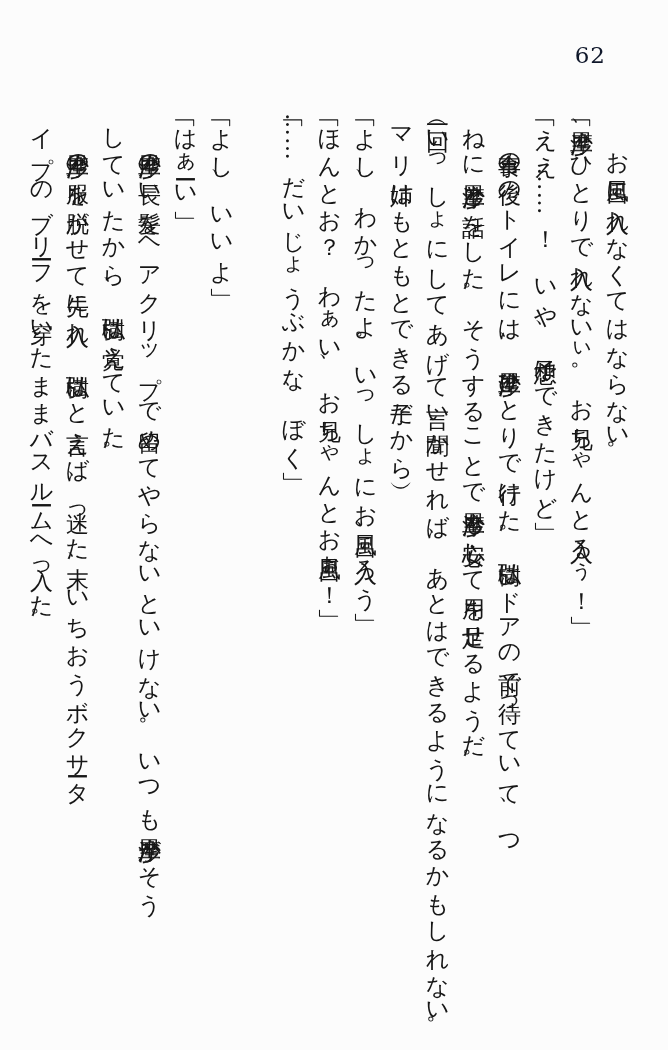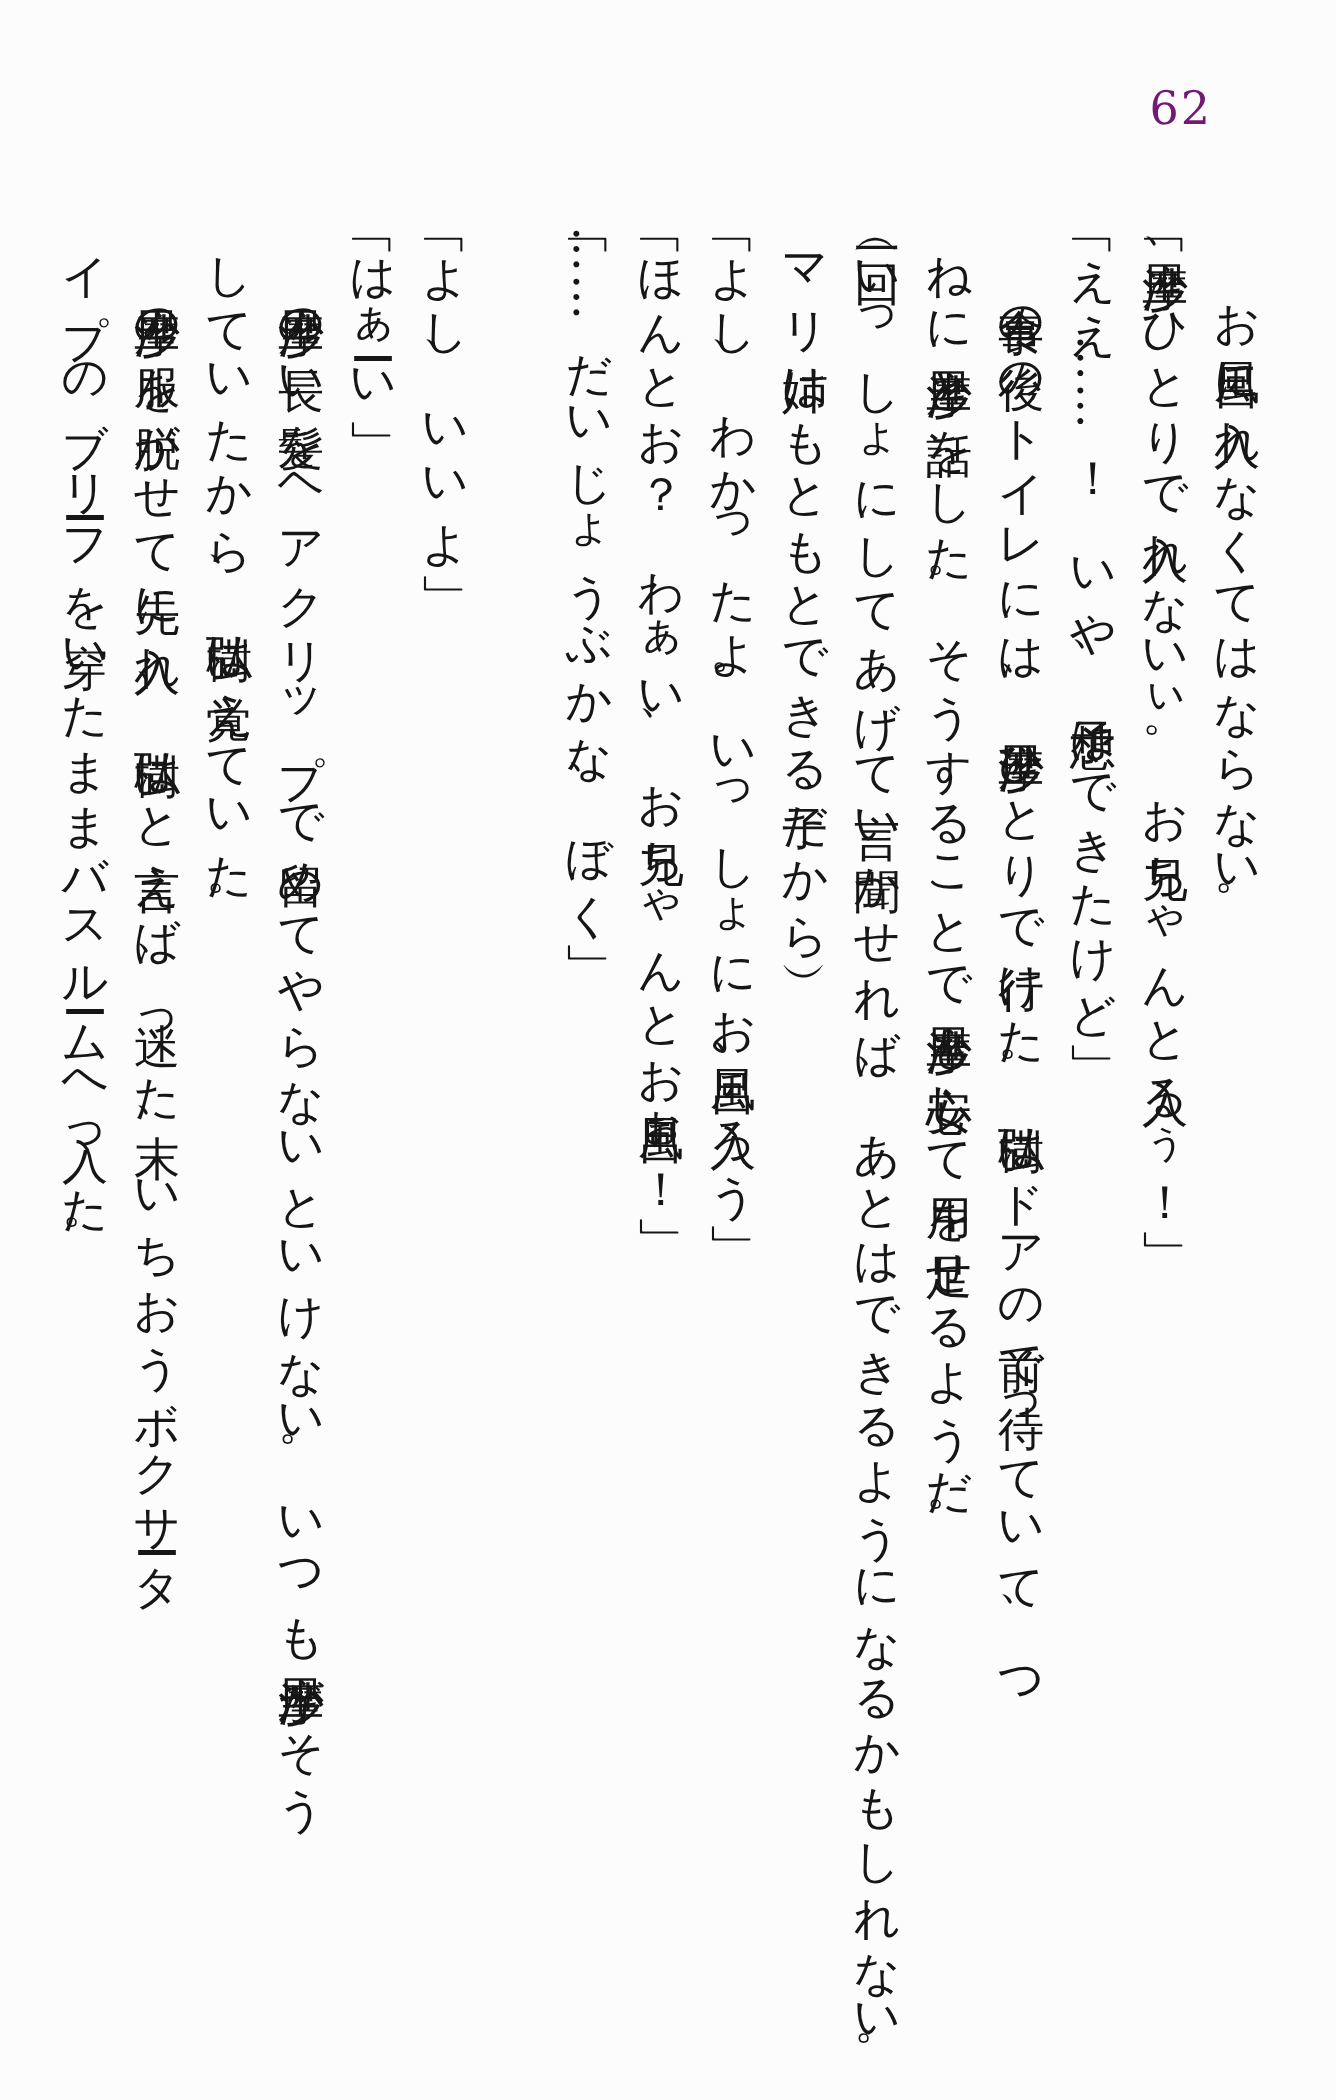--- a/index.html
+++ b/index.html
@@ -15,21 +15,21 @@
     overflow: hidden;
     font-family: "DejaVu Serif", "Liberation Serif", serif;
     color: #161616;
   }
   .page-number {
     position: absolute;
     top: 42px;
     right: 62px;
     font-size: 23px;
     letter-spacing: 1px;
-    color: #701a75;
+    color: #0f172a;
   }
   .text-block {
     position: absolute;
     top: 112px;
     right: 32px;
     height: 912px;
     writing-mode: vertical-rl;
     -webkit-writing-mode: vertical-rl;
     text-orientation: mixed;
     font-size: 23px;

